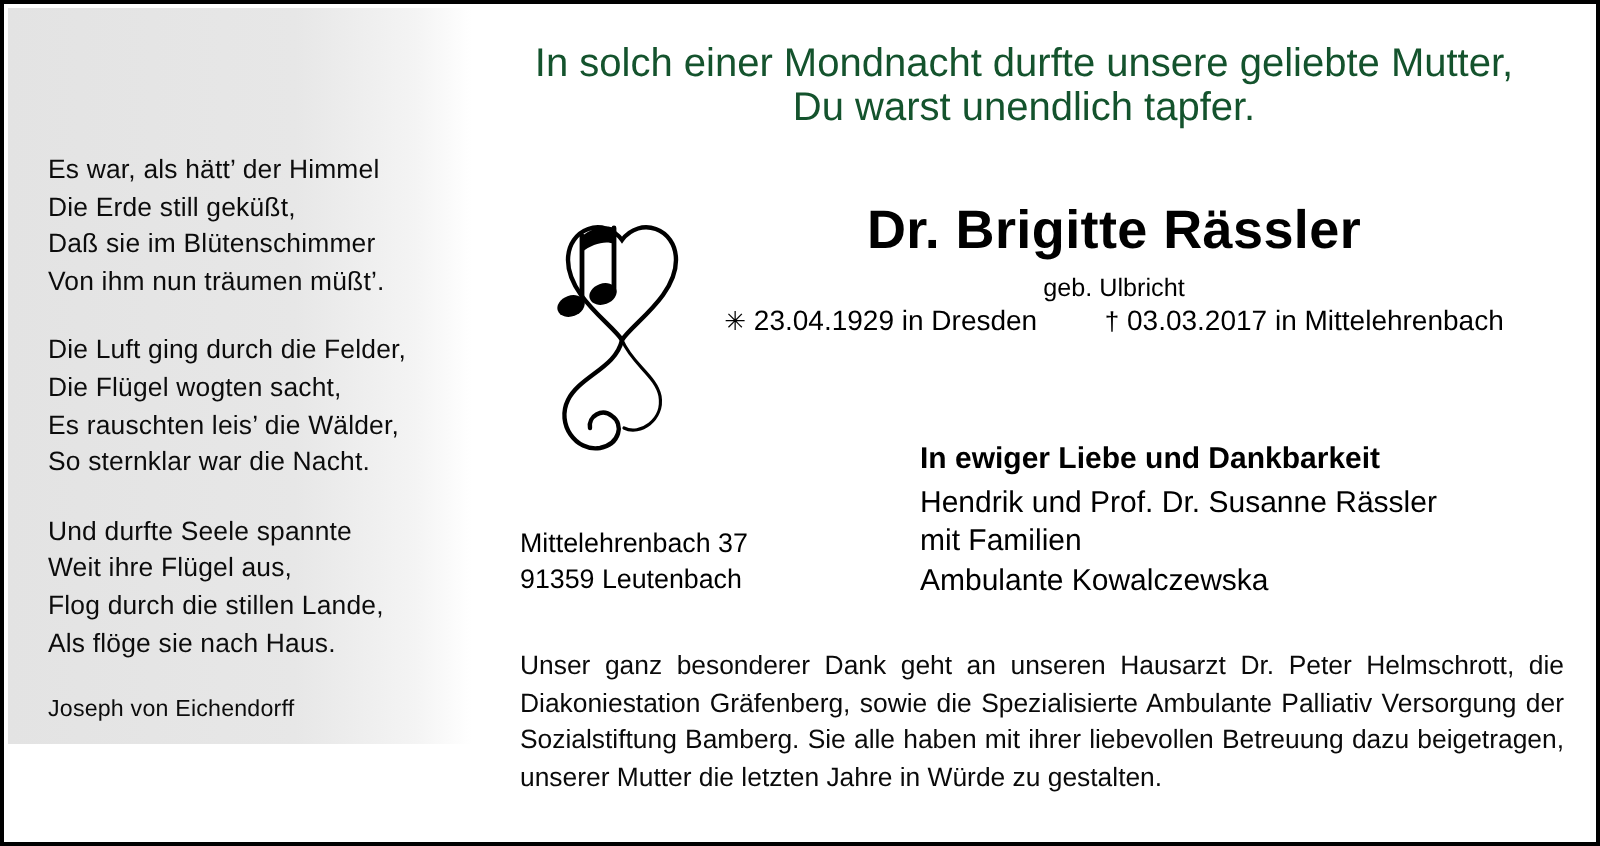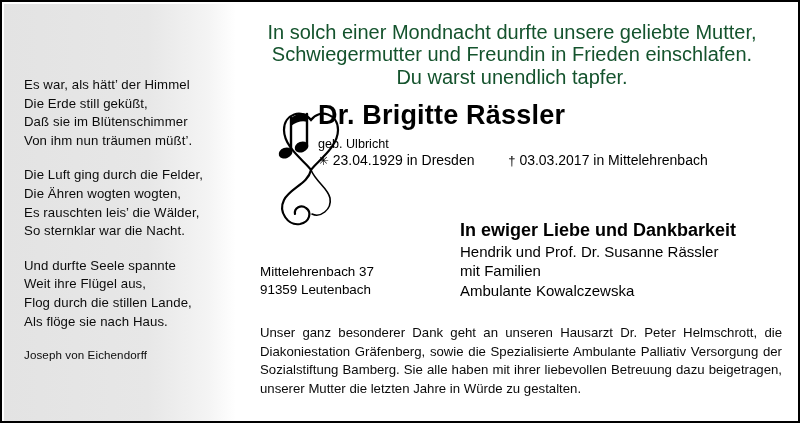--- a/index.html
+++ b/index.html
@@ -22,21 +22,21 @@
     border: 2px solid #000000;
     background: #ffffff;
     overflow: hidden;
   }
   
   .poem-col {
     position: absolute;
     left: 2px;
     top: 2px;
     width: 232px;
-    height: 419px;
+    height: 368px;
     background: linear-gradient(to right, #e3e3e3 0%, #e7e7e7 62%, #f4f4f4 88%, #ffffff 100%);
     box-sizing: border-box;
     padding: 72px 0 0 20px;
   }
   .poem {
     font-size: 13.2px;
     line-height: 18.6px;
     letter-spacing: 0.1px;
     color: #0c0c0c;
   }
@@ -60,20 +60,21 @@
     font-size: 20px;
     line-height: 22.4px;
     padding: 17px 18px 0 8px;
     color: #14532d;
   }
   .name-block {
     position: absolute;
     left: 80px;
     top: 95px;
     width: 478px;
+    text-align: center;
   }
   .deceased-name {
     font-size: 27px;
     font-weight: bold;
     letter-spacing: 0.2px;
     line-height: 32px;
   }
   .birth-name {
     font-size: 12.6px;
     margin-top: 6px;
@@ -104,21 +105,21 @@
     display: block;
   }
   
   .thanks {
     position: absolute;
     left: 222px;
     top: 216px;
     width: 330px;
   }
   .thanks-title {
-    font-size: 18px;
+    font-size: 15px;
     font-weight: bold;
     line-height: 20px;
   }
   .thanks-lines {
     font-size: 15px;
     line-height: 19.4px;
     margin-top: 2px;
   }
   
   .address {
@@ -148,39 +149,38 @@
   <div class="poem-col">
     <div class="poem">
       <div class="stanza">
         <div>Es war, als hätt’ der Himmel</div>
         <div>Die Erde still geküßt,</div>
         <div>Daß sie im Blütenschimmer</div>
         <div>Von ihm nun träumen müßt’.</div>
       </div>
       <div class="stanza">
         <div>Die Luft ging durch die Felder,</div>
-        <div>Die Ähren wogten wogten,</div>
+        <div>Die Flügel wogten sacht,</div>
         <div>Es rauschten leis’ die Wälder,</div>
         <div>So sternklar war die Nacht.</div>
       </div>
       <div class="stanza">
         <div>Und durfte Seele spannte</div>
         <div>Weit ihre Flügel aus,</div>
         <div>Flog durch die stillen Lande,</div>
         <div>Als flöge sie nach Haus.</div>
       </div>
       <div class="author">Joseph von Eichendorff</div>
     </div>
   </div>
 
   <div class="content">
 
     <div class="intro">
       <div>In solch einer Mondnacht durfte unsere geliebte Mutter,</div>
-      <div>Schwiegermutter und Freundin in Frieden einschlafen.</div>
       <div>Du warst unendlich tapfer.</div>
     </div>
 
     <div class="emblem">
       <svg width="96" height="152" viewBox="0 0 96 152" xmlns="http://www.w3.org/2000/svg">
 
         <path d="M30 46 C30 30 48 24 57 36 C66 24 84 30 84 46 C84 64 62 78 57 86 C52 78 30 64 30 46 Z" fill="none" stroke="#000000" stroke-width="2.2"></path>
 
         <path d="M57 86 C54 100 36 104 30 116 C24 128 34 142 46 140 C56 138 58 128 52 124
                  C47 120 40 124 41 130" fill="none" stroke="#000000" stroke-width="2.2" stroke-linecap="round"></path>

